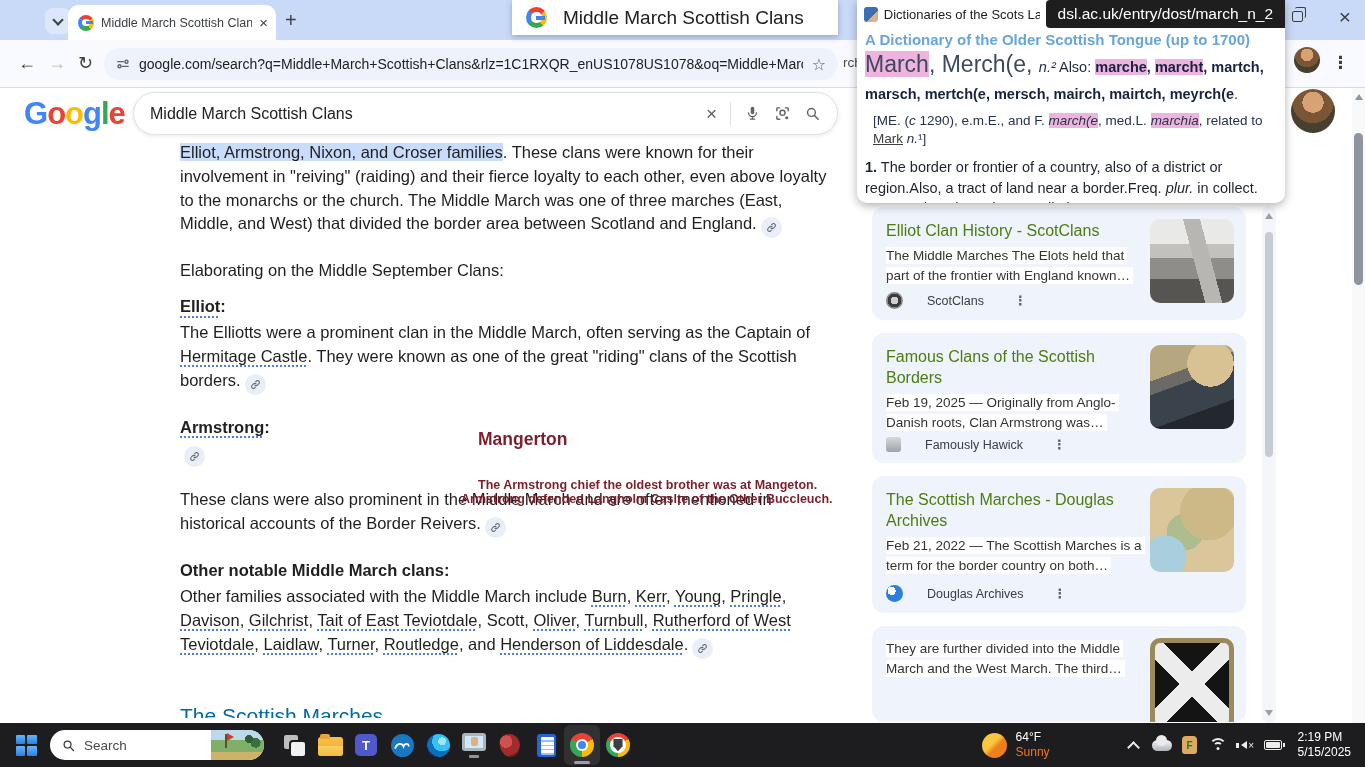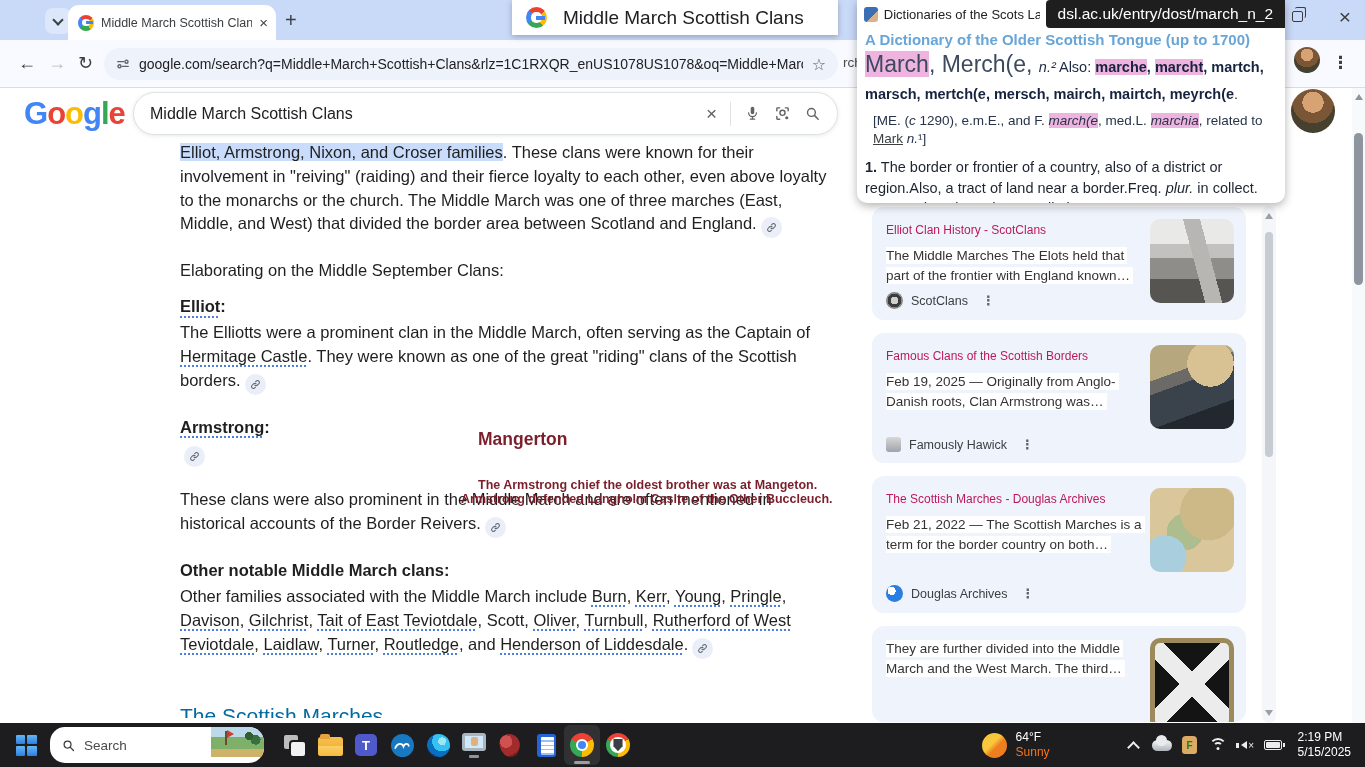--- a/index.html
+++ b/index.html
@@ -58,24 +58,24 @@
   .annot{position:absolute;color:#7a1f2b;font-weight:bold}
   .annot-title{left:478px;top:341px;font-size:17.5px}
   .annot-note{left:461px;top:390px;font-size:12.5px;line-height:14px;width:375px}
   .annot-note .l1{text-indent:17px}
   .partial{position:absolute;left:180px;top:616px;height:14px;overflow:hidden;font-size:21px;font-weight:normal;color:#0369a1;text-decoration:underline dotted #4d7fd6}
 
   
   .cards{position:absolute;left:872px;top:119px;width:374px}
   .card{position:relative;background:#eef3fc;border-radius:12px;margin-bottom:13px;padding:13px 14px;overflow:hidden}
   .c1{height:113px}.c2{height:130px}.c3{height:137px}.c4{height:96px}
-  .card-title{font-size:12px;line-height:21px;color:#be185d;width:258px;margin-bottom:5px;cursor:pointer}
+  .card-title{font-size:16px;line-height:21px;color:#4d7c0f;width:258px;margin-bottom:5px;cursor:pointer}
   .card-snip{font-size:13.5px;line-height:20px;color:#333;width:262px}
   .card-snip span{background:#fff;box-decoration-break:clone;-webkit-box-decoration-break:clone;padding:1px 3px 1px 0}
-  .card-src{position:absolute;left:14px;bottom:11px;display:flex;align-items:center;gap:8px;font-size:12.5px;color:#3c4043}
+  .card-src{position:absolute;left:14px;bottom:11px;display:flex;align-items:center;gap:24px;font-size:12.5px;color:#3c4043}
   .dots3{color:#5f6368;font-size:13px;font-weight:bold;margin-left:6px}
   .thumb{position:absolute;right:12px;top:12px;width:84px;height:84px;border-radius:10px}
   .t1{background:linear-gradient(75deg,transparent 52%,#b7b6b2 52% 68%,transparent 68%),linear-gradient(180deg,#e9e9e7 0 30%,#c2c1bd 30% 46%,#8e8d89 46% 72%,#56555२)}
   .t1{background:linear-gradient(75deg,transparent 52%,#b7b6b2 52% 68%,transparent 68%),linear-gradient(180deg,#e9e9e7 0 30%,#c2c1bd 30% 46%,#8e8d89 46% 72%,#565551 72%)}
   .t2{background:radial-gradient(circle at 72% 22%,#d8c193 0 26%,transparent 26%),linear-gradient(160deg,#b7a77e 0 32%,#6b6a66 32% 44%,#3a424c 44% 74%,#23282e 74%)}
   .t3{background:radial-gradient(circle at 18% 82%,#a9cede 0 22%,transparent 22%),radial-gradient(circle at 70% 28%,#cdb887 0 34%,transparent 34%),radial-gradient(circle at 42% 52%,#adbd8d 0 28%,transparent 28%),#d9c79b}
   .t4{height:92px;background:linear-gradient(45deg,transparent 42%,#ececec 42% 58%,transparent 58%),linear-gradient(-45deg,transparent 42%,#ececec 42% 58%,transparent 58%),#141414;border:5px solid #9c8a5c}
   .si1{width:17px;height:17px;border-radius:50%;background:radial-gradient(circle at 50% 50%,#cfcfcf 0 32%,#3c3c3c 32% 58%,#8a8a8a 58%)}
   .si2{width:15px;height:15px;border-radius:3px;background:linear-gradient(#d8d8d8,#9fa3a8)}
   .si3{width:17px;height:17px;border-radius:50%;background:radial-gradient(circle at 33% 35%,#fff 0 26%,#2a7de1 26%)}
@@ -109,21 +109,21 @@
   
   .gwidget{position:absolute;left:512px;top:0;width:326px;height:35px;background:#fff;box-shadow:0 2px 6px rgba(0,0,0,.25);display:flex;align-items:center;gap:16px;padding:0 14px}
   .gwidget .gball{width:21px;height:21px}
   .gwidget-text{font-size:19px;color:#202124}
 
   
   .taskbar{position:absolute;left:0;top:723px;width:1365px;height:44px;background:#1d1d1f;display:flex;align-items:center}
   .tb-ic{display:flex;align-items:center;justify-content:center;width:36px;height:40px;position:relative}
   .win{width:21px;height:21px;display:grid;grid-template-columns:1fr 1fr;grid-template-rows:1fr 1fr;gap:2px}
   .win i{background:linear-gradient(180deg,#63b6f7,#2f7fe0);border-radius:1px}
-  .tb-search{display:flex;align-items:center;gap:8px;width:214px;height:36px;border-radius:15px;background:#fff;margin:0 12px 0 6px;padding-left:11px;position:relative;overflow:hidden}
+  .tb-search{display:flex;align-items:center;gap:8px;width:214px;height:30px;border-radius:15px;background:#fff;margin:0 12px 0 6px;padding-left:11px;position:relative;overflow:hidden}
   .tb-search .lbl{font-size:13.5px;color:#4a4a4a;flex:1}
   .golf{position:absolute;right:0;top:0;width:53px;height:30px;background:radial-gradient(circle at 72% 30%,#2f5e33 0 4px,transparent 4px),radial-gradient(circle at 84% 42%,#3a6f3e 0 5px,transparent 5px),linear-gradient(180deg,#bcd9ea 0 34%,#7fb069 34% 72%,#cdb26a 72%)}
   .golf::before{content:"";position:absolute;top:3px;left:16px;width:0;height:0;border-top:4px solid transparent;border-bottom:4px solid transparent;border-left:7px solid #d23c2a}
   .golf::after{content:"";position:absolute;top:4px;left:14px;width:2px;height:14px;background:#6d4a2f}
   .tv{position:relative;width:21px;height:21px}
   .tv::before{content:"";position:absolute;left:0;top:0;width:14px;height:14px;background:#bdbdbd;border-radius:2px}
   .tv::after{content:"";position:absolute;right:0;bottom:0;width:14px;height:14px;background:#f2f2f2;border-radius:2px;box-shadow:0 0 0 2px #1d1d1f}
   .fold{position:relative;width:25px;height:19px;background:linear-gradient(#f6c14c,#eda92e);border-radius:3px;margin-top:3px}
   .fold::before{content:"";position:absolute;top:-3px;left:2px;width:10px;height:5px;background:#e8a33d;border-radius:2px 2px 0 0}
   .fold::after{content:"";position:absolute;left:0;bottom:0;width:100%;height:55%;background:linear-gradient(#fbd064,#f3b93f);border-radius:0 0 3px 3px}

